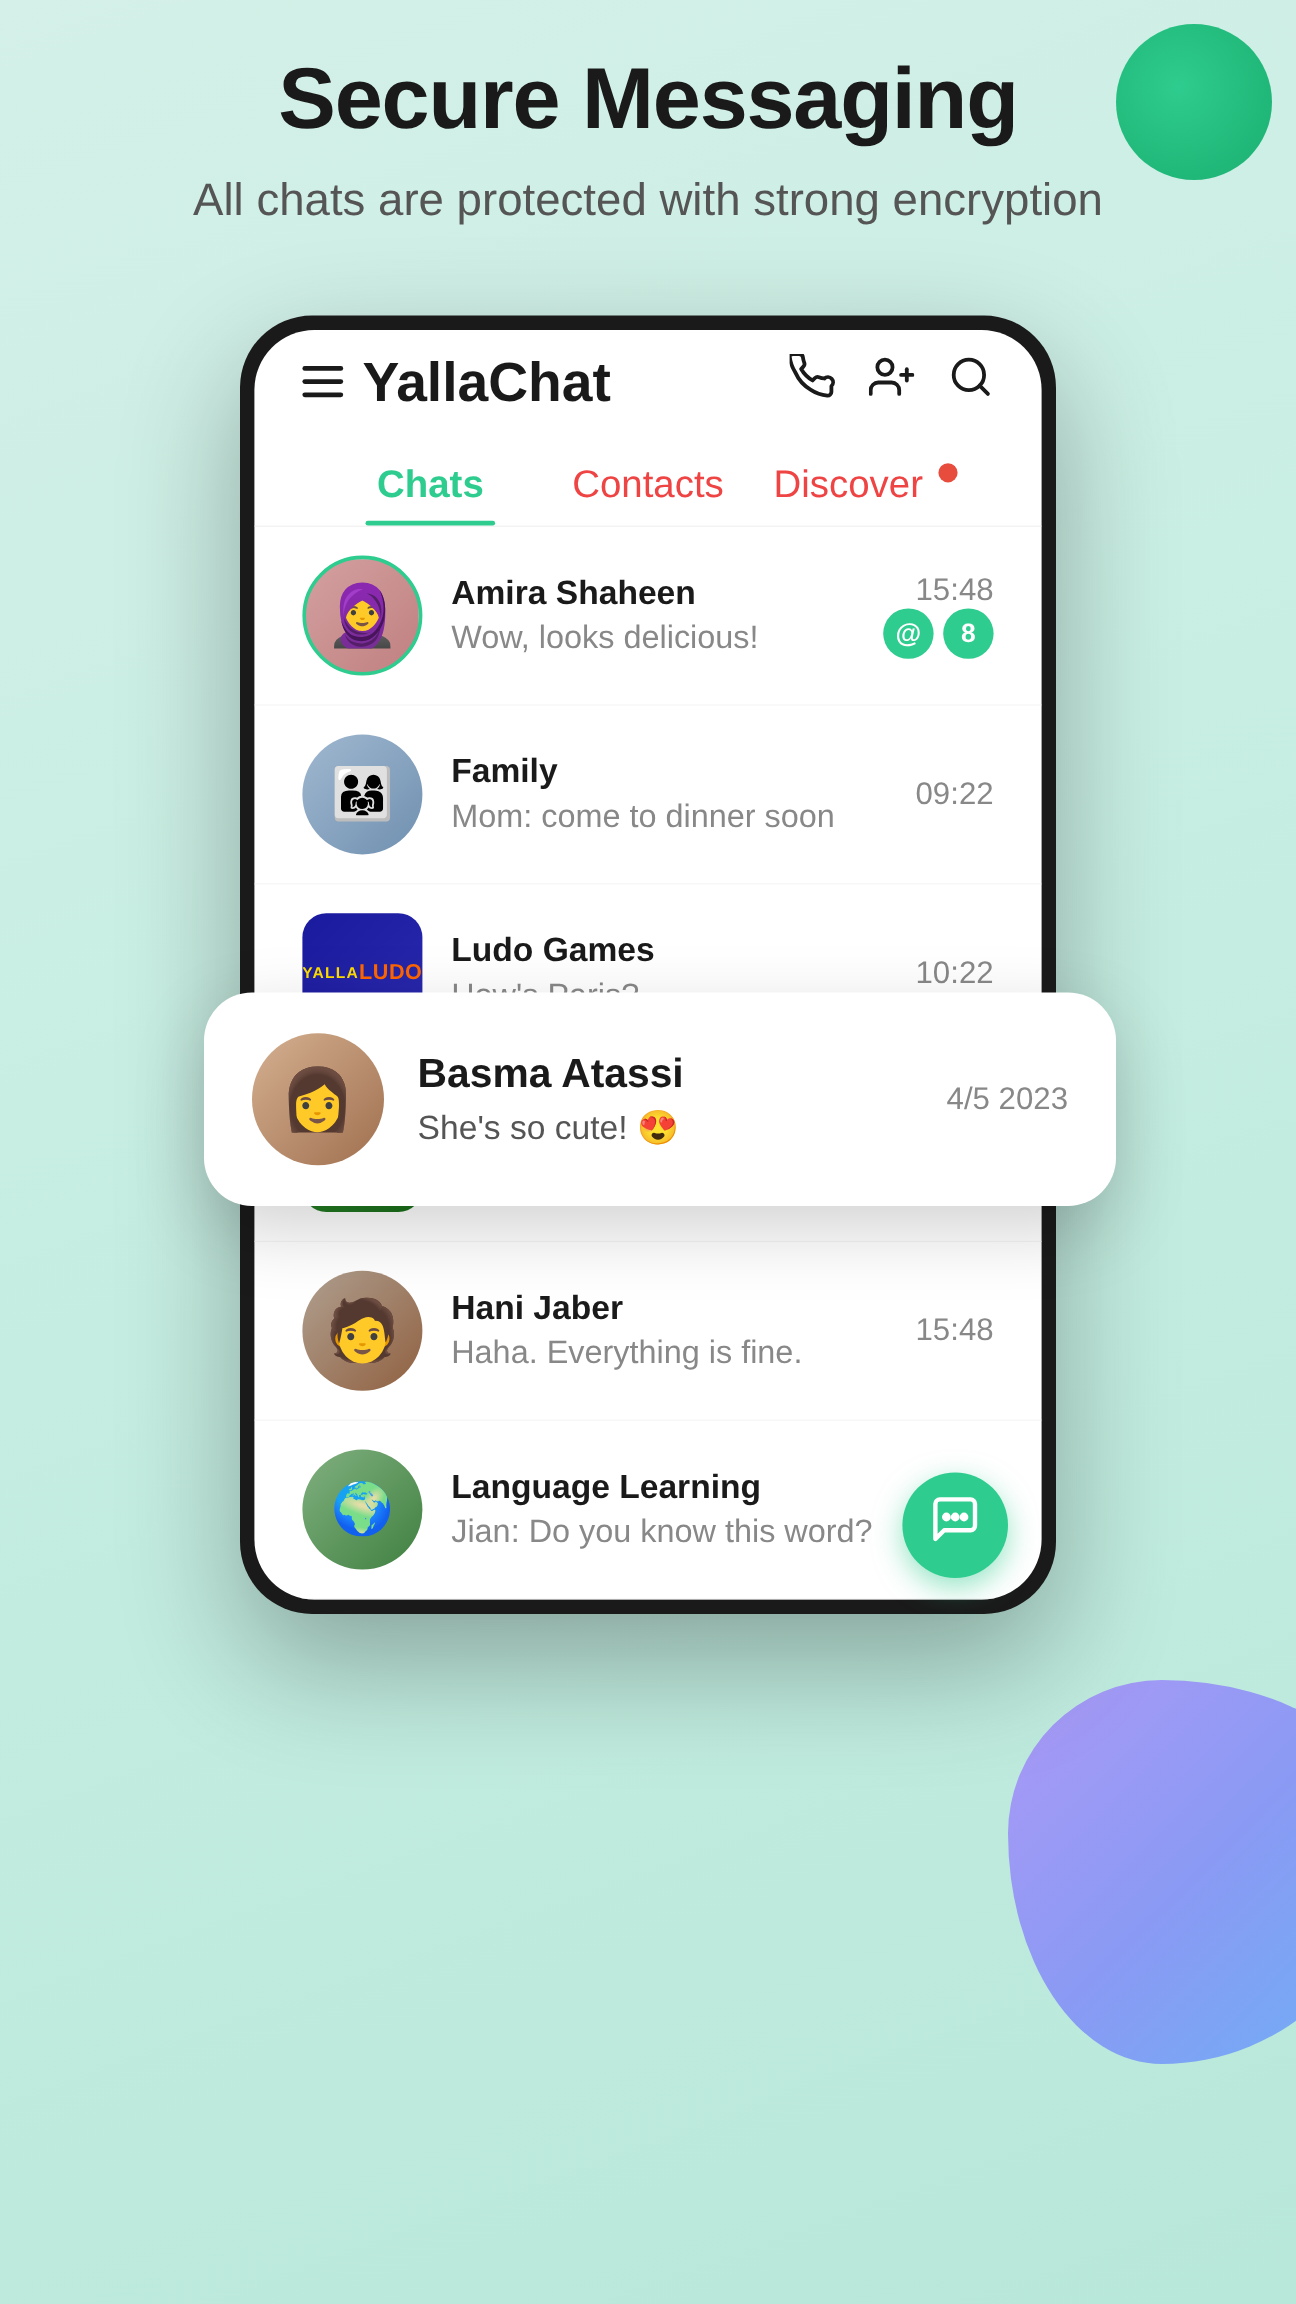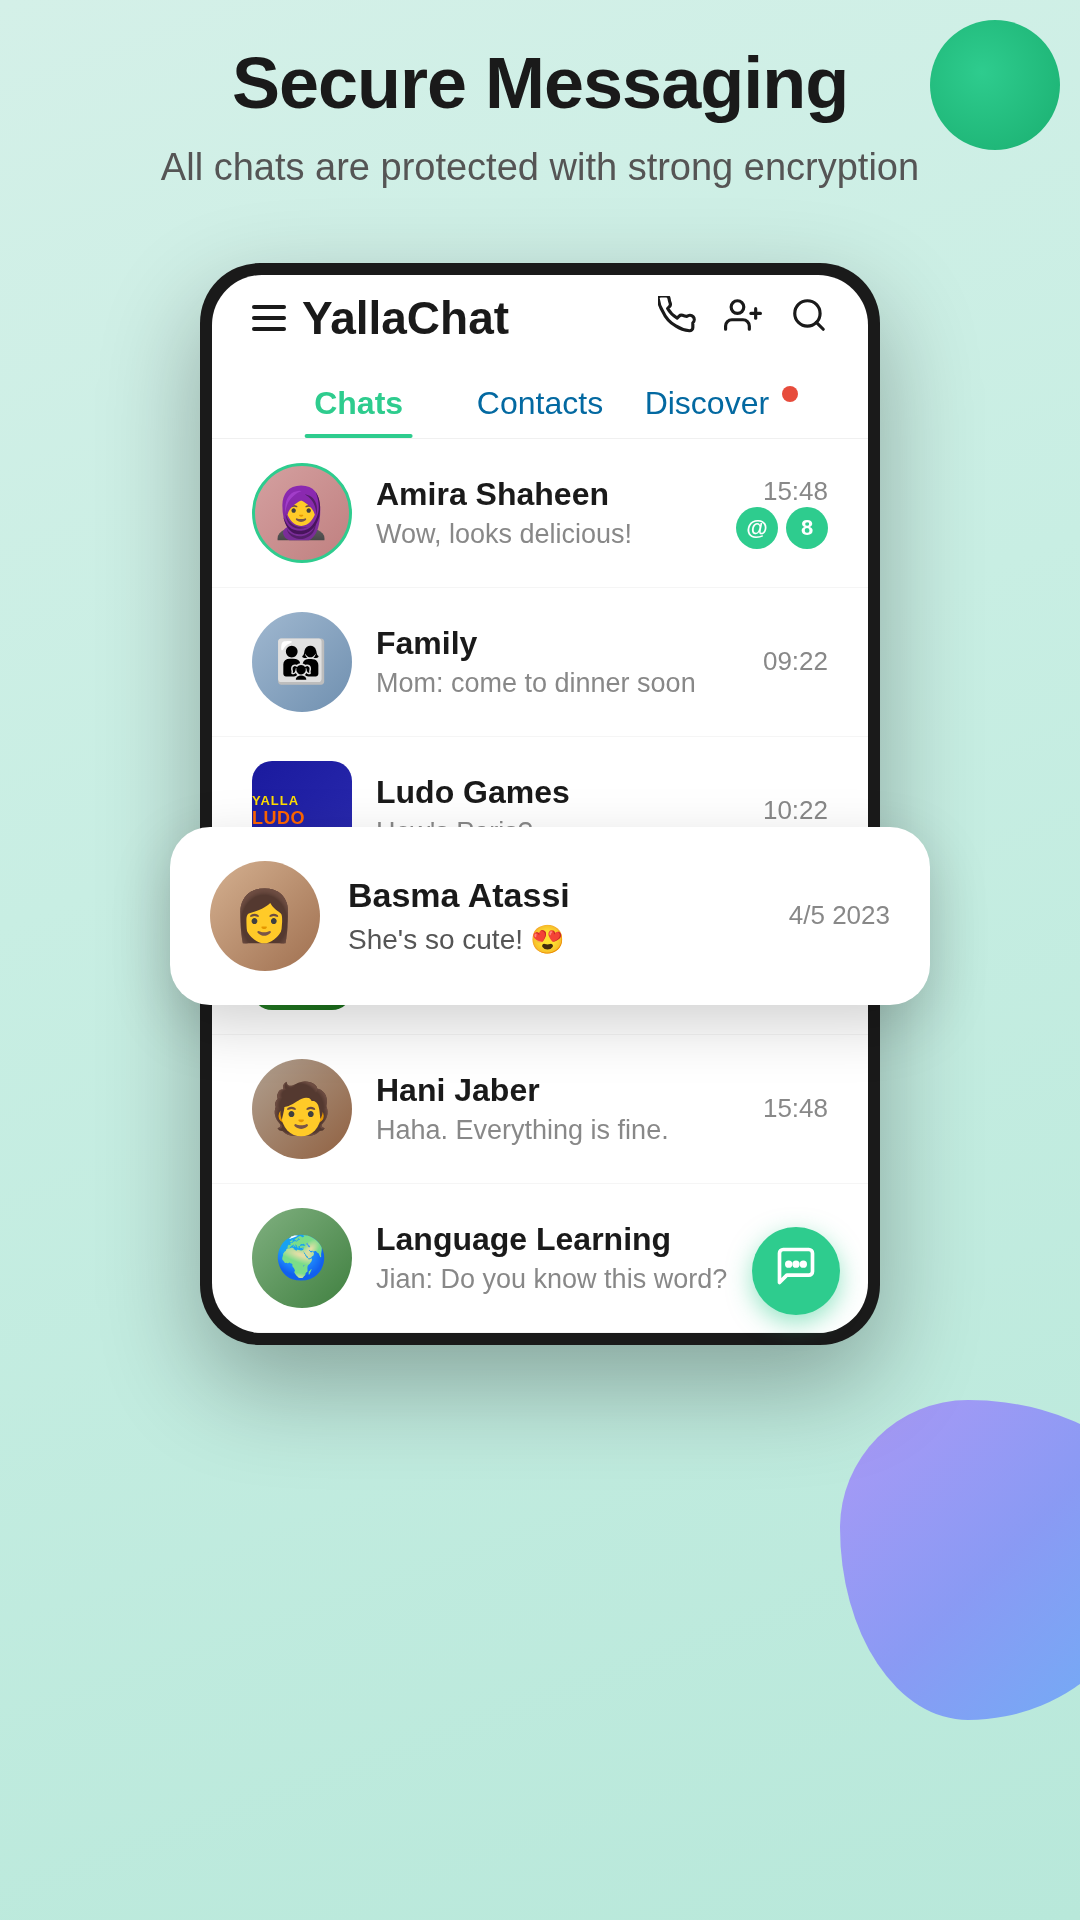--- a/index.html
+++ b/index.html
@@ -137,21 +137,21 @@
       padding: 0 56px;
       border-bottom: 1px solid #f0f0f0;
     }
 
     .tab {
       flex: 1;
       text-align: center;
       padding: 20px 0 16px;
       font-size: 32px;
       font-weight: 500;
-      color: #0369a1;
+      color: #ef4444;
       cursor: pointer;
       position: relative;
     }
 
     .tab.active {
       color: #2ecc8e;
       font-weight: 600;
     }
 
     .tab.active::after {
@@ -226,21 +226,21 @@
       font-size: 50px;
     }
 
     .chat-info {
       flex: 1;
       margin-left: 24px;
       min-width: 0;
     }
 
     .chat-name {
-      font-size: 32px;
+      font-size: 28px;
       font-weight: 600;
       color: #1a1a1a;
       white-space: nowrap;
       overflow: hidden;
       text-overflow: ellipsis;
     }
 
     .chat-preview {
       font-size: 27px;
       color: #888;
@@ -365,22 +365,22 @@
       color: white;
     }
 
     
     .ludo-avatar {
       background: linear-gradient(135deg, #1a1a9e, #2a2aae);
       border-radius: 20px;
       width: 100px;
       height: 100px;
       display: flex;
-      flex-direction: column;
-      align-items: flex-start;
+      flex-direction: row;
+      align-items: center;
       justify-content: center;
       overflow: hidden;
     }
 
     .ludo-top {
       font-size: 13px;
       font-weight: 900;
       color: #ffdd00;
       letter-spacing: 1px;
     }

